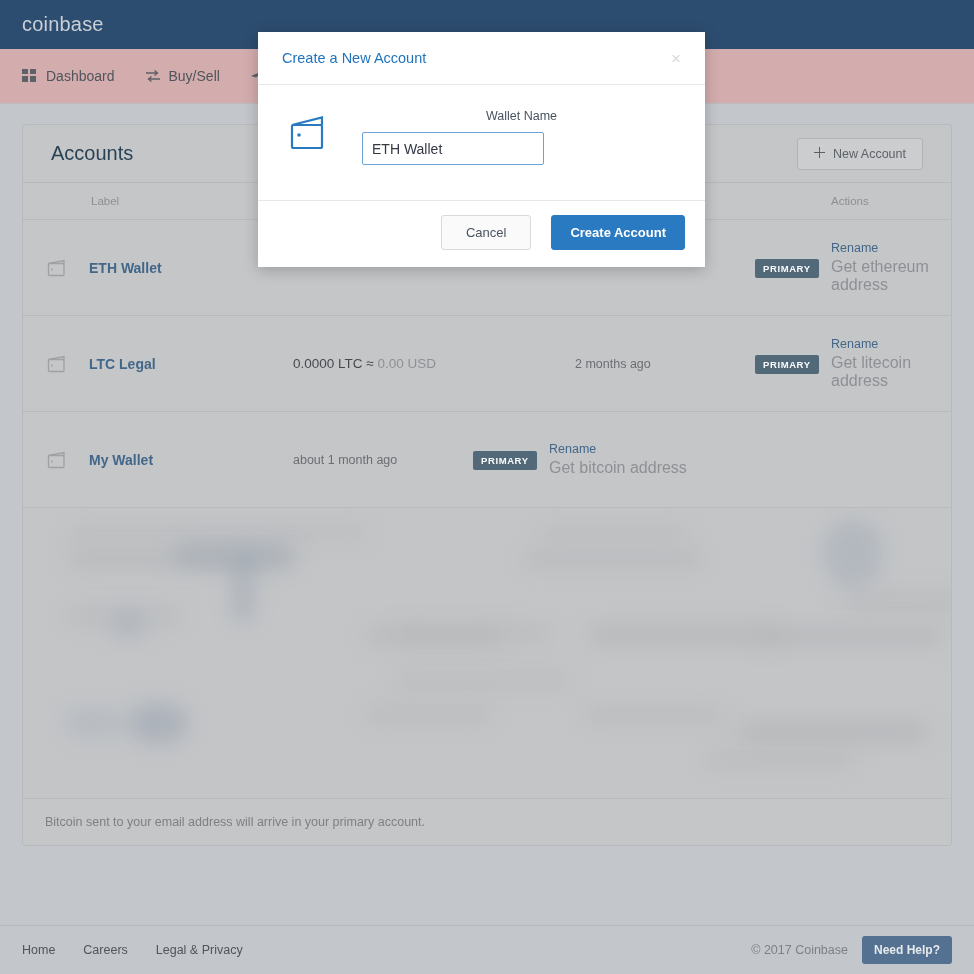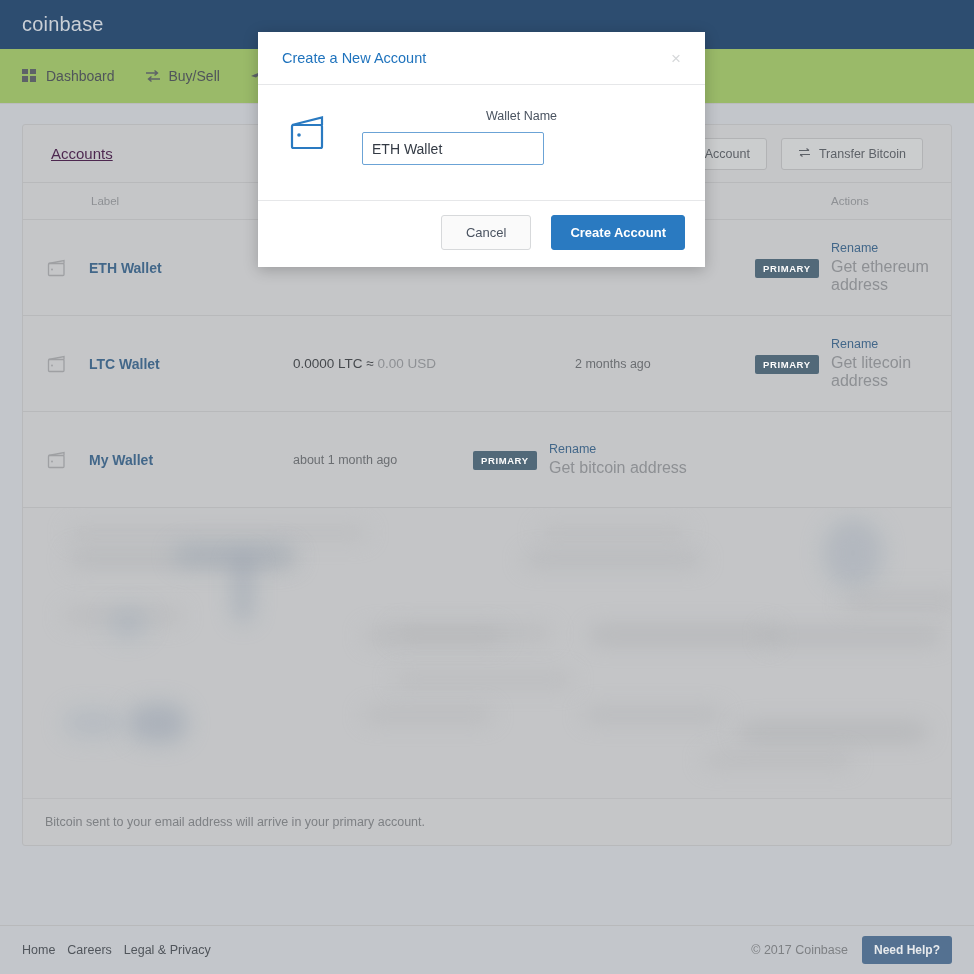--- a/index.html
+++ b/index.html
@@ -34,21 +34,21 @@
   }
   .brand {
     color: #c6d3e2;
     font-size: 20px;
     letter-spacing: 0.2px;
   }
 
   
   .navbar {
     height: 55px;
-    background: #84cc16;
+    background: #fca5a5;
     display: flex;
     align-items: center;
     padding: 0 22px;
     box-sizing: border-box;
     border-bottom: 1px solid #bcbfc4;
   }
   .nav-item {
     display: flex;
     align-items: center;
     gap: 8px;
@@ -72,23 +72,22 @@
   .card-head {
     height: 58px;
     display: flex;
     align-items: center;
     justify-content: space-between;
     padding: 0 28px;
     border-bottom: 1px solid #b9bcc1;
     box-sizing: border-box;
   }
   .card-title {
-    font-size: 15px;
-    color: #701a75;
-    text-decoration: underline;
+    font-size: 20px;
+    color: #0c4a6e;
   }
   .head-actions { display: flex; gap: 14px; }
   .btn-outline {
     background: #cdd0d4;
     border: 1px solid #b3b6bb;
     border-radius: 3px;
     color: #5a6471;
     font-size: 12.5px;
     padding: 8px 16px;
     display: flex;
@@ -168,21 +167,21 @@
   .footer {
     position: absolute;
     left: 0; right: 0; bottom: 0;
     height: 49px;
     border-top: 1px solid #b9bcc1;
     display: flex;
     align-items: center;
     padding: 0 22px;
     box-sizing: border-box;
   }
-  .f-links { display: flex; gap: 12px; }
+  .f-links { display: flex; gap: 28px; }
   .f-link { color: #4c5765; font-size: 12.5px; cursor: pointer; }
   .f-right { margin-left: auto; display: flex; align-items: center; gap: 14px; }
   .copy { color: #7d838b; font-size: 12.5px; }
   .need-help {
     background: #3678bf;
     color: #e8eef5;
     font-size: 12px;
     font-weight: bold;
     padding: 7px 12px;
     border-radius: 3px;
@@ -316,29 +315,20 @@
         <span class="head-actions">
           <button class="btn-outline">
             <span>
               <svg width="11" height="11" viewBox="0 0 11 11">
                   <path d="M5 0h1v11H5z" fill="#5a6471"></path>
                   <path d="M0 5h11v1H0z" fill="#5a6471"></path>
                 </svg>
             </span>
             <span>New Account</span>
           </button>
-          <button class="btn-outline">
-            <span>
-              <svg width="13" height="11" viewBox="0 0 13 11" fill="none" stroke="#5a6471" stroke-width="1.2">
-                <path d="M1 3.5h10M8.5 1.5 11 3.5"></path>
-                  <path d="M12 7.5H2M4.5 9.5 2 7.5"></path>
-              </svg>
-            </span>
-            <span>Transfer Bitcoin</span>
-          </button>
         </span>
       </div>
 
       <div class="tbl-head">
         <div class="c-label">Label</div>
         <div class="c-bal"></div>
         <div class="c-time"></div>
         <div class="c-badge"></div>
         <div class="c-act">Actions</div>
       </div>
@@ -369,21 +359,21 @@
 
       <div class="row">
         <div class="c-label">
           <span>
             <svg class="wallet-ic" viewBox="0 0 22 18" fill="none" stroke="#9fa3a9" stroke-width="1.3">
               <path d="M1.5 4.5 17 1.5v3"></path>
                 <rect x="1.5" y="4.5" width="15.5" height="12" rx="1"></rect>
                 <circle cx="5" cy="10.5" r="0.9" fill="#9fa3a9" stroke="none"></circle>
             </svg>
           </span>
-          <span class="acct-name">LTC Wallet</span>
+          <span class="acct-name">LTC Legal</span>
         </div>
         <div class="c-bal bal">
           <span>0.0000 LTC ≈ </span><span class="usd">0.00 USD</span>
         </div>
         <div class="c-time time">2 months ago</div>
         <div class="c-badge">
           <span class="badge">PRIMARY</span>
         </div>
         <div class="c-act">
           <span class="act-link">Rename</span>

